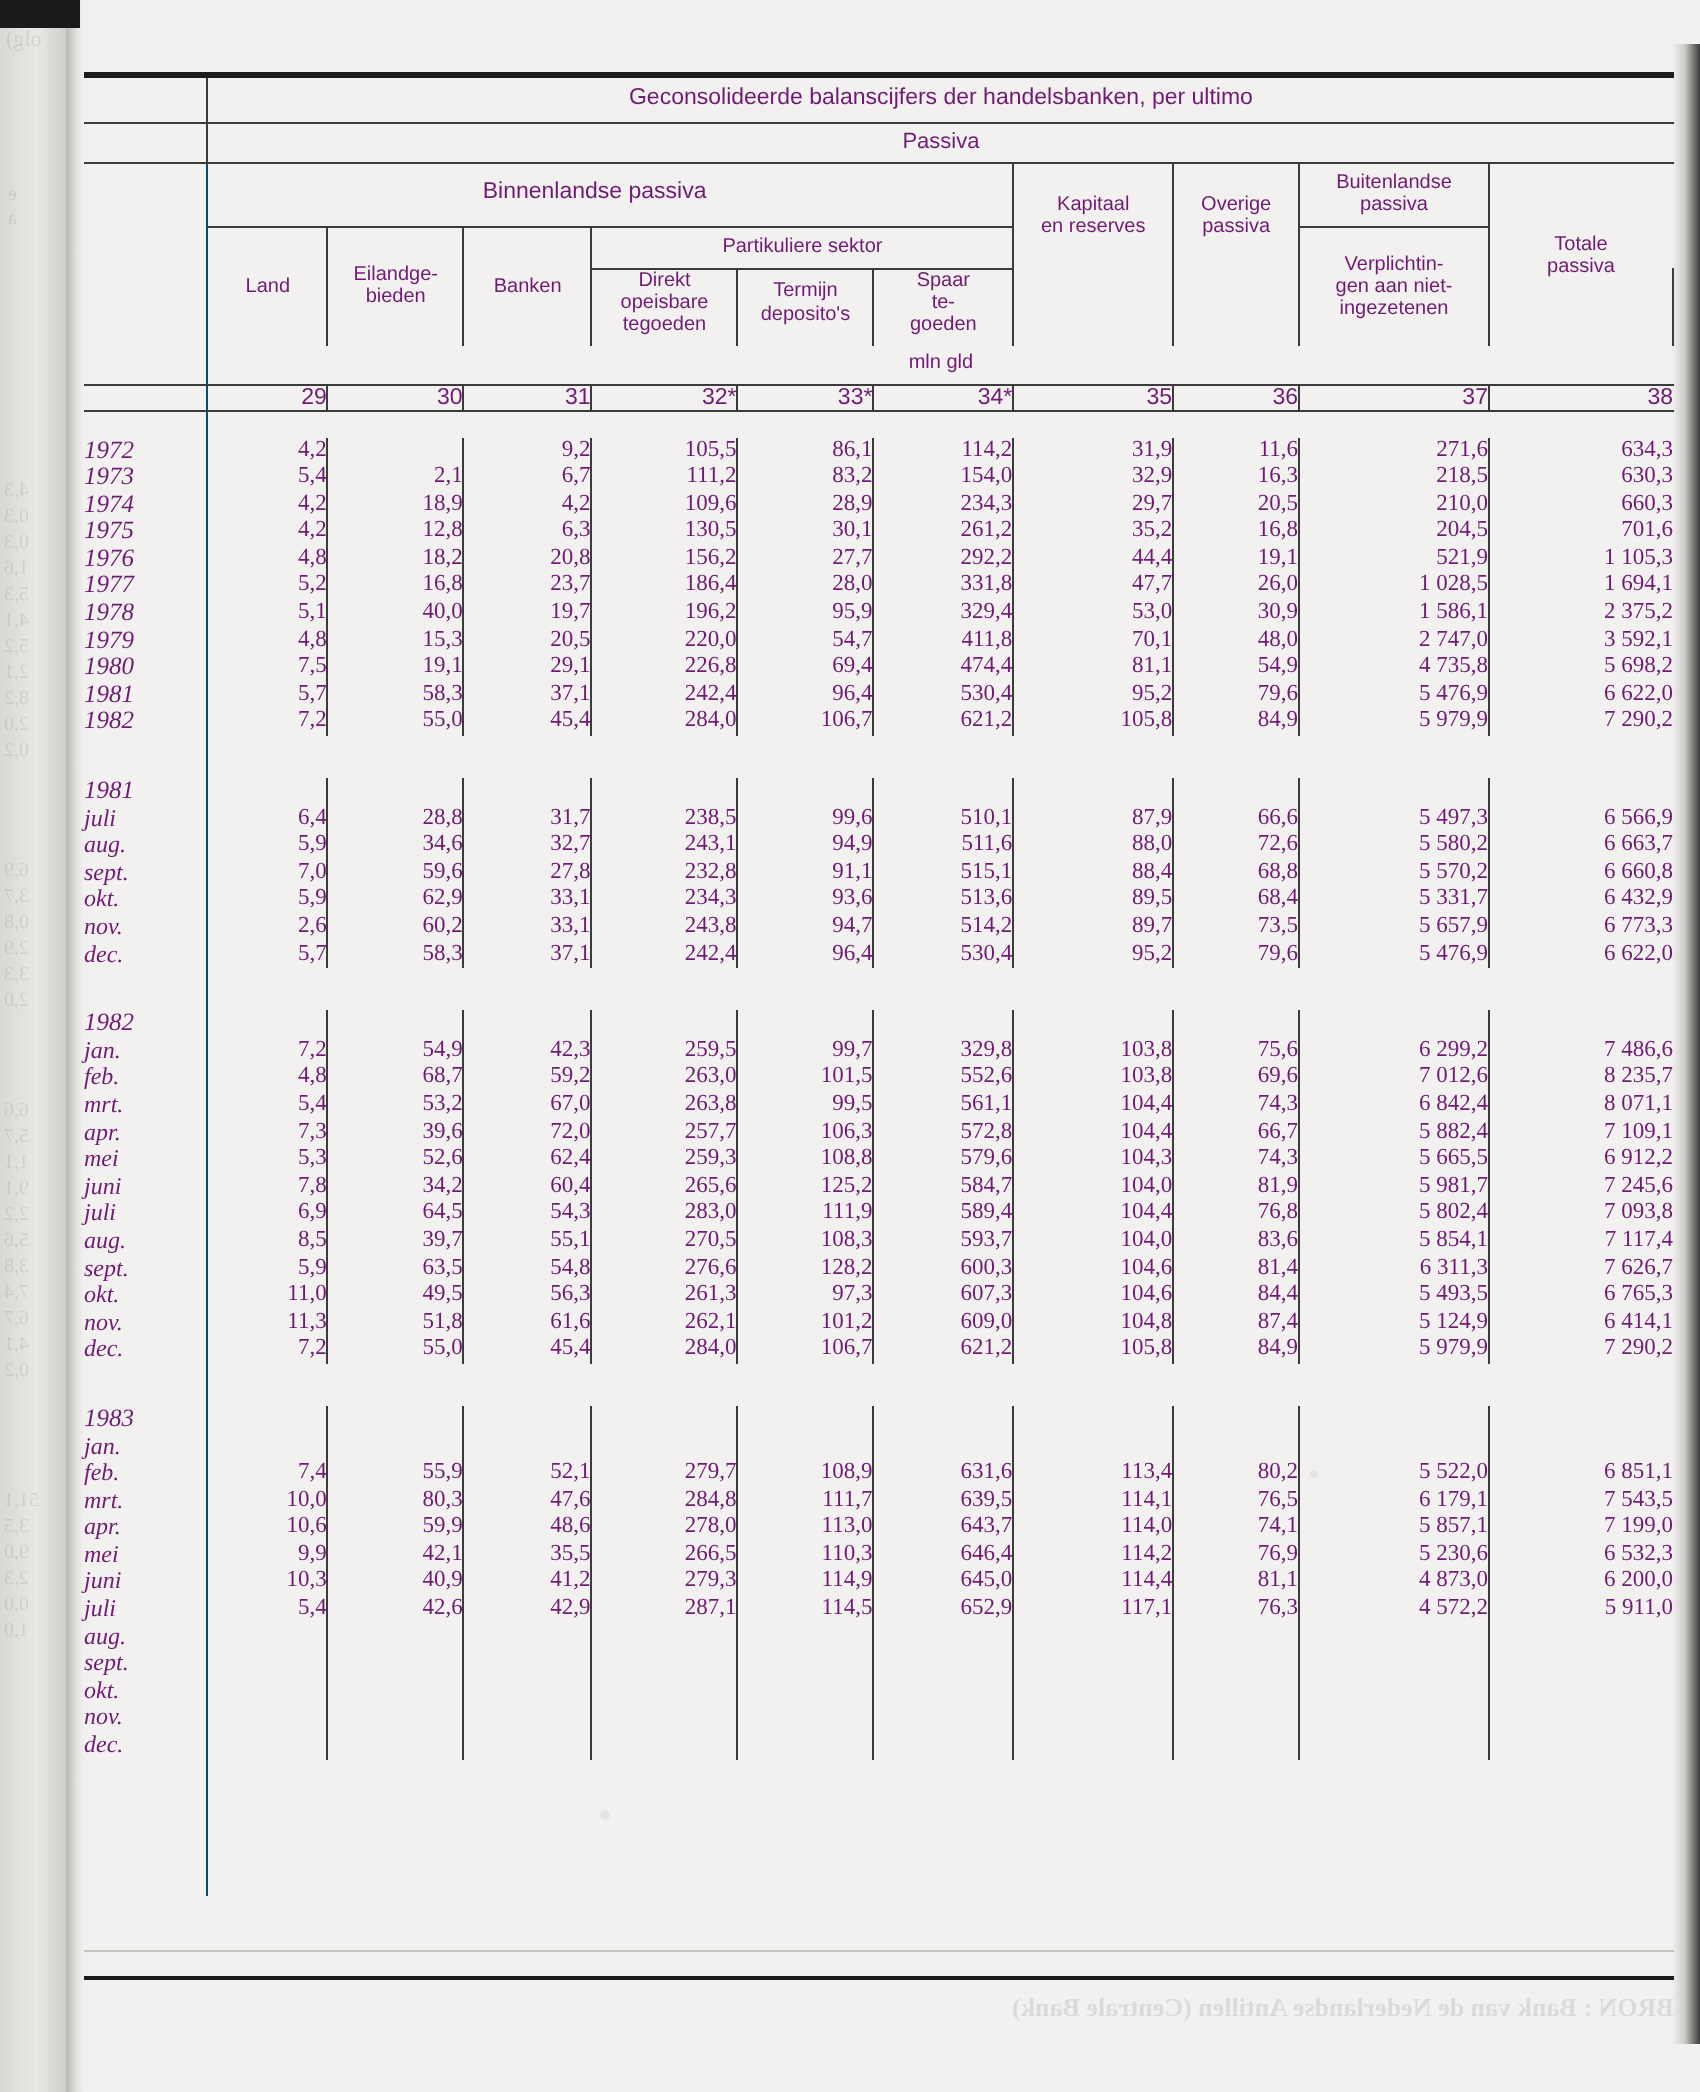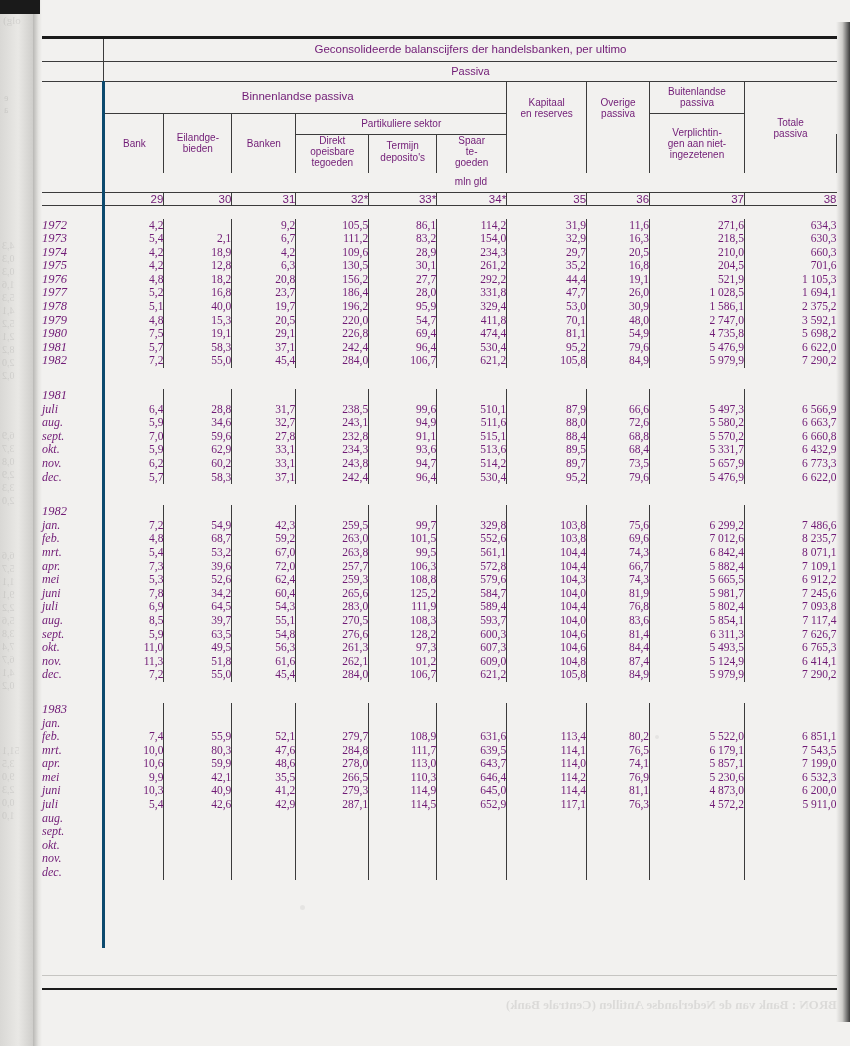--- a/index.html
+++ b/index.html
@@ -61,21 +61,21 @@
   
   #tbl{
     position:absolute;left:0;top:39px;width:795px;
     border-collapse:collapse;
     font-family:"Liberation Sans",sans-serif;
     color:#701a75;
   }
   #tbl td,#tbl th{padding:0;vertical-align:middle;font-weight:normal;}
 
   .vl{border-left:1px solid #3b3b3b;}
-  .vr{border-right:3px solid #0c4a6e;margin-top:41px;}
+  .vr{border-right:1px solid #0c4a6e;margin-top:41px;}
   .hb{border-bottom:1px solid #3b3b3b;}
 
   .hcell{
     text-align:center;font-size:10px;line-height:1.12;
     padding:3px 2px;
   }
   .hcell.big{font-size:11.5px;}
   .hcell.super{font-size:11px;}
 
   .numrow td{
@@ -211,21 +211,21 @@
         </td>
         <td class="hcell vl hb" style="padding:4px 0 4px 0;">Buitenlandse passiva</td>
         <td rowspan="3" class="hcell vl">
           <span style="white-space:pre-line">Totale
 passiva</span>
         </td>
       </tr>
 
       <tr>
         <td rowspan="2" class="hcell vl">
-          <span>Bank</span>
+          <span>Land</span>
         </td>
         <td rowspan="2" class="hcell vl">
           <span style="white-space:pre-line">Eilandge-
 bieden</span>
         </td>
         <td rowspan="2" class="hcell vl">
           <span>Banken</span>
         </td>
         <td colspan="3" class="hcell vl hb" style="padding:4px 0 5px 0;">Partikuliere sektor</td>
         <td rowspan="2" class="hcell vl">
@@ -486,21 +486,21 @@
           <td class="vl">234,3</td>
           <td class="vl">93,6</td>
           <td class="vl">513,6</td>
           <td class="vl">89,5</td>
           <td class="vl">68,4</td>
           <td class="vl">5 331,7</td>
           <td class="vl">6 432,9</td>
         </tr>
         <tr class="drow">
           <td class="lbl vr">nov.</td>
-          <td class="vl">6,2</td>
+          <td class="vl">2,6</td>
           <td class="vl">60,2</td>
           <td class="vl">33,1</td>
           <td class="vl">243,8</td>
           <td class="vl">94,7</td>
           <td class="vl">514,2</td>
           <td class="vl">89,7</td>
           <td class="vl">73,5</td>
           <td class="vl">5 657,9</td>
           <td class="vl">6 773,3</td>
         </tr>

